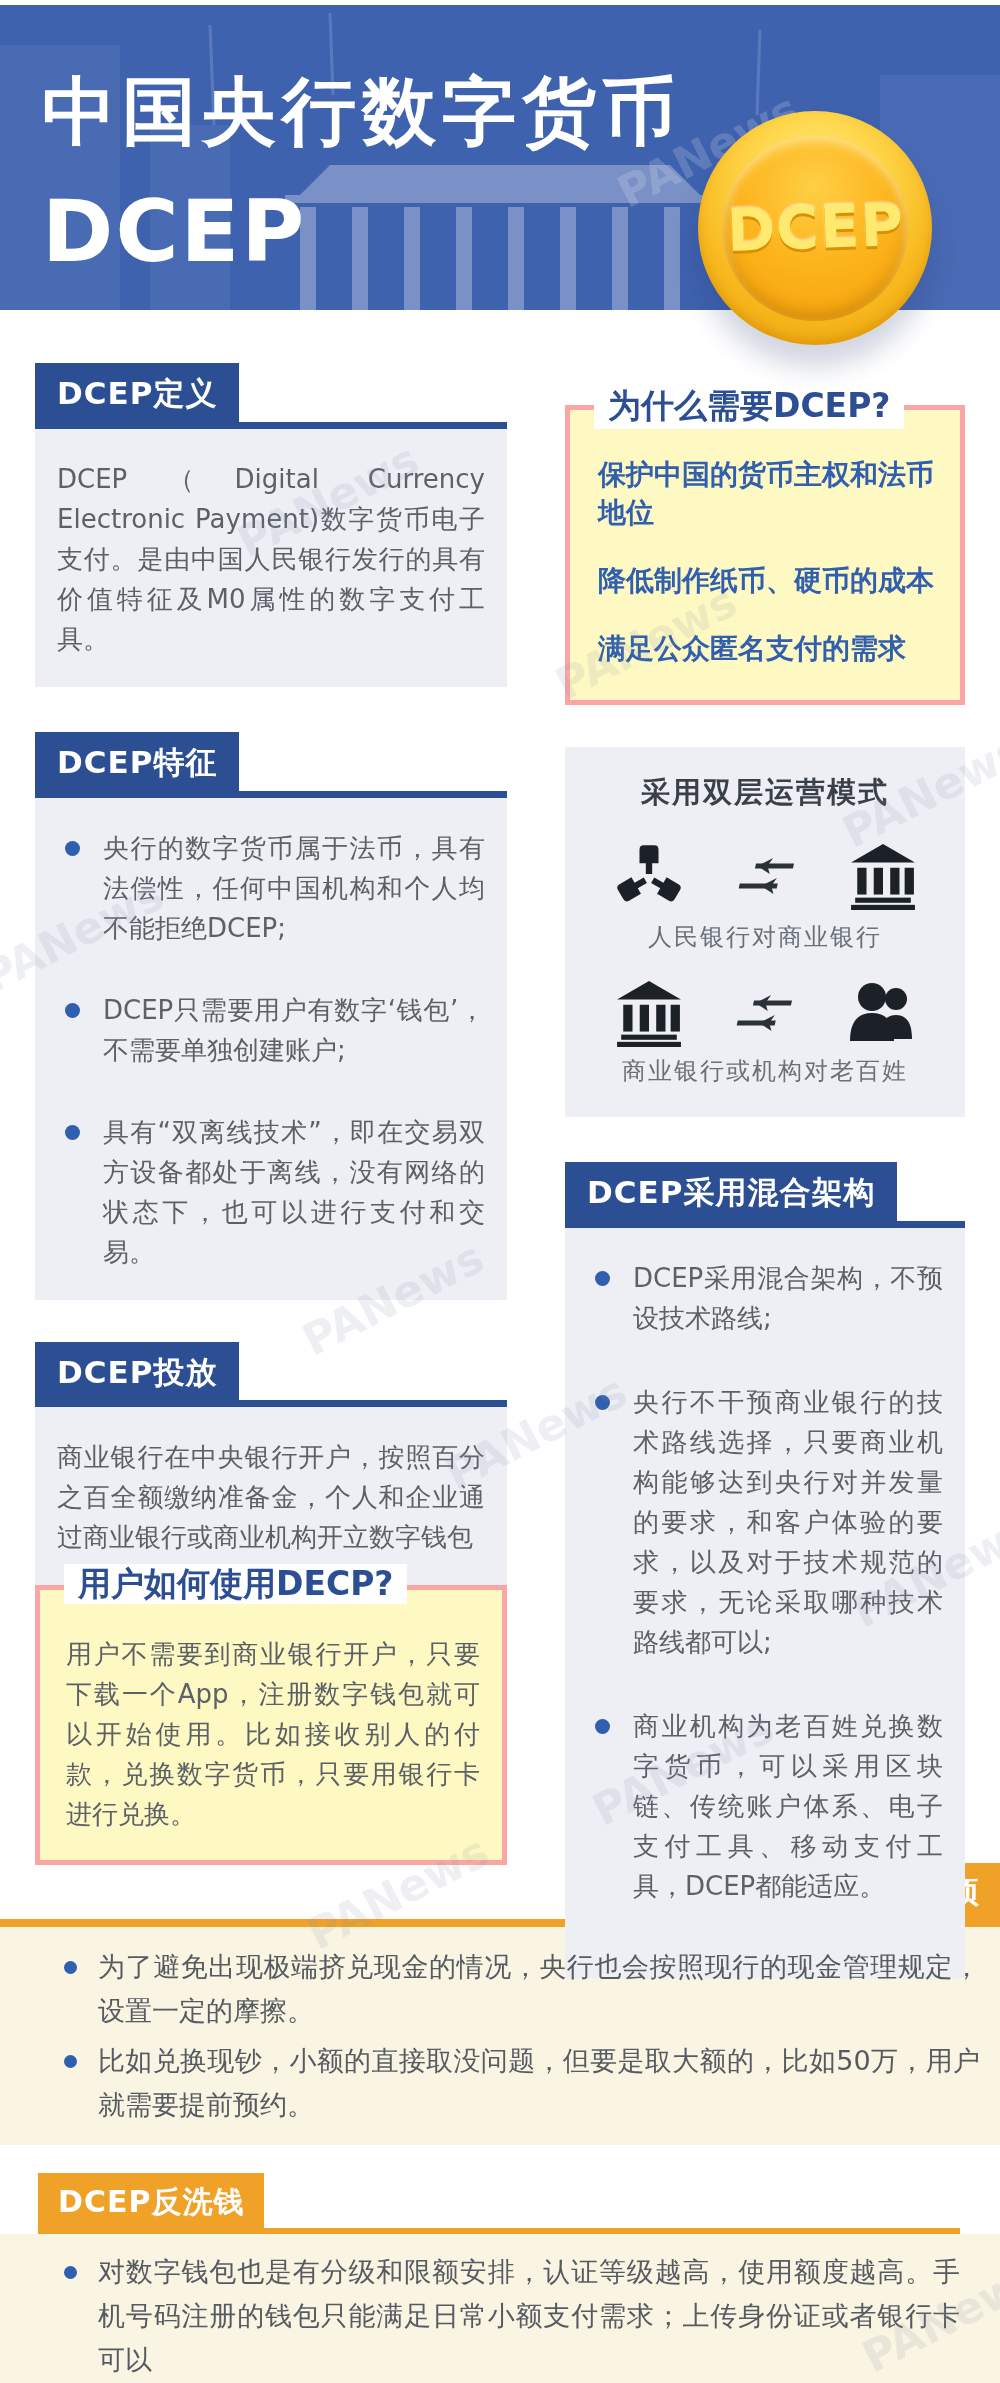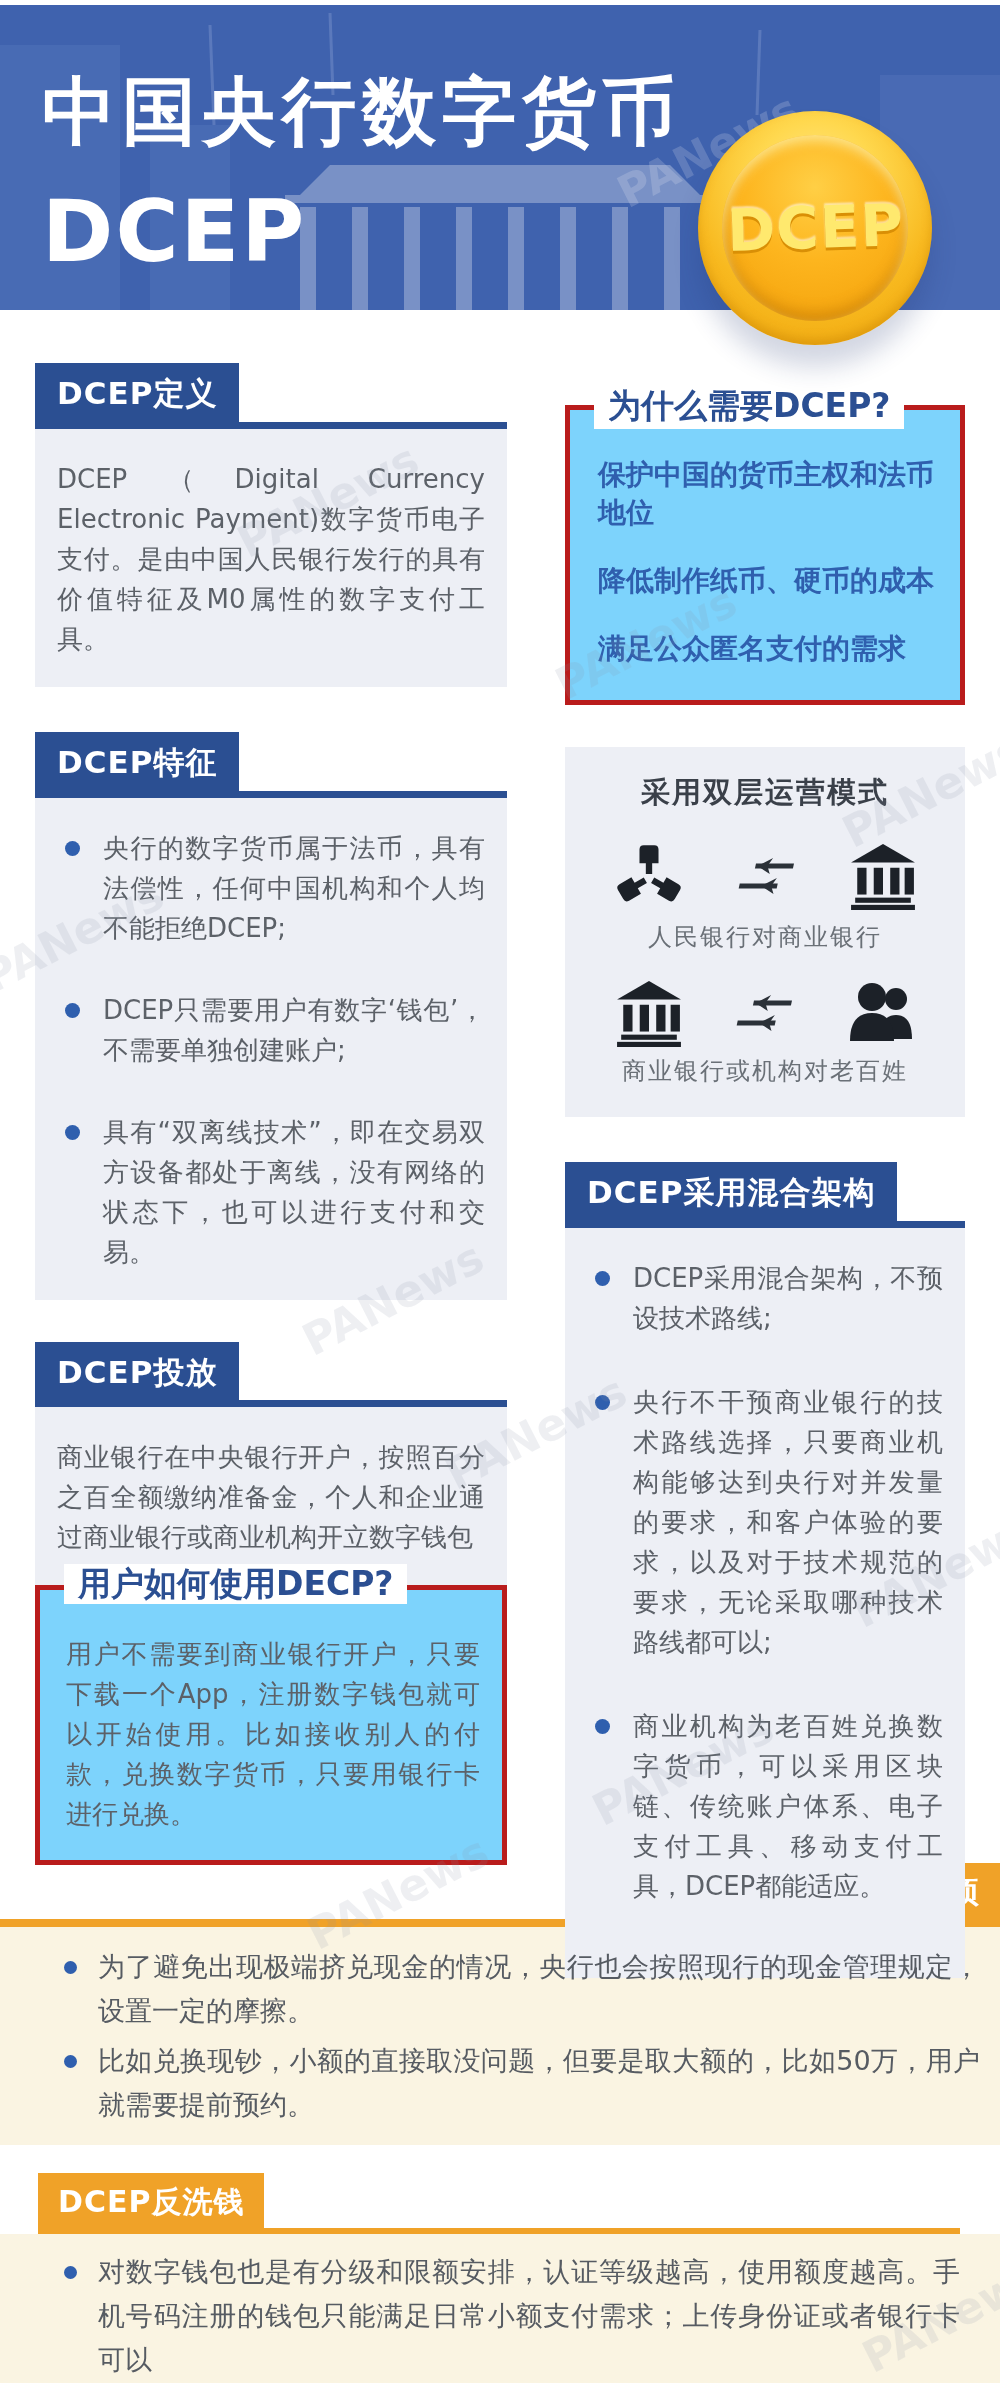--- a/index.html
+++ b/index.html
@@ -47,21 +47,21 @@
   ul.bullets li { position:relative; padding-left:46px; margin-bottom:42px; }
   ul.bullets li:last-child { margin-bottom:0; }
   ul.bullets li::before { content:""; position:absolute; left:8px; top:13px; width:15px; height:15px;
            border-radius:50%; background:#2f5fae; }
 
   .sec-dingyi { margin-top:53px; }
   .sec-tezheng { margin-top:45px; }
   .sec-toufang { margin-top:42px; }
 
   
-  .qbox { position:relative; border:5px solid #b91c1c; background:#7dd3fc; }
+  .qbox { position:relative; border:5px solid #fca5a5; background:#fef9c3; }
   .qbox-title { position:absolute; top:-26px; left:24px; background:#fff; padding:0 14px;
                 color:#2b4f92; font-size:33px; font-weight:800; white-space:nowrap; }
   .why-box { margin-top:95px; padding:46px 20px 26px 28px; }
   .why-box .why-item { color:#2f5fae; font-size:28px; font-weight:700; margin-bottom:30px; }
   .why-box .why-item:last-child { margin-bottom:6px; }
   .howto-box { margin-top:auto; margin-bottom:2px; padding:44px 22px 26px 26px;
                font-size:26px; line-height:40px; color:#5c6168; text-align:justify; }
 
   
   .faxing { margin-top:42px; }

